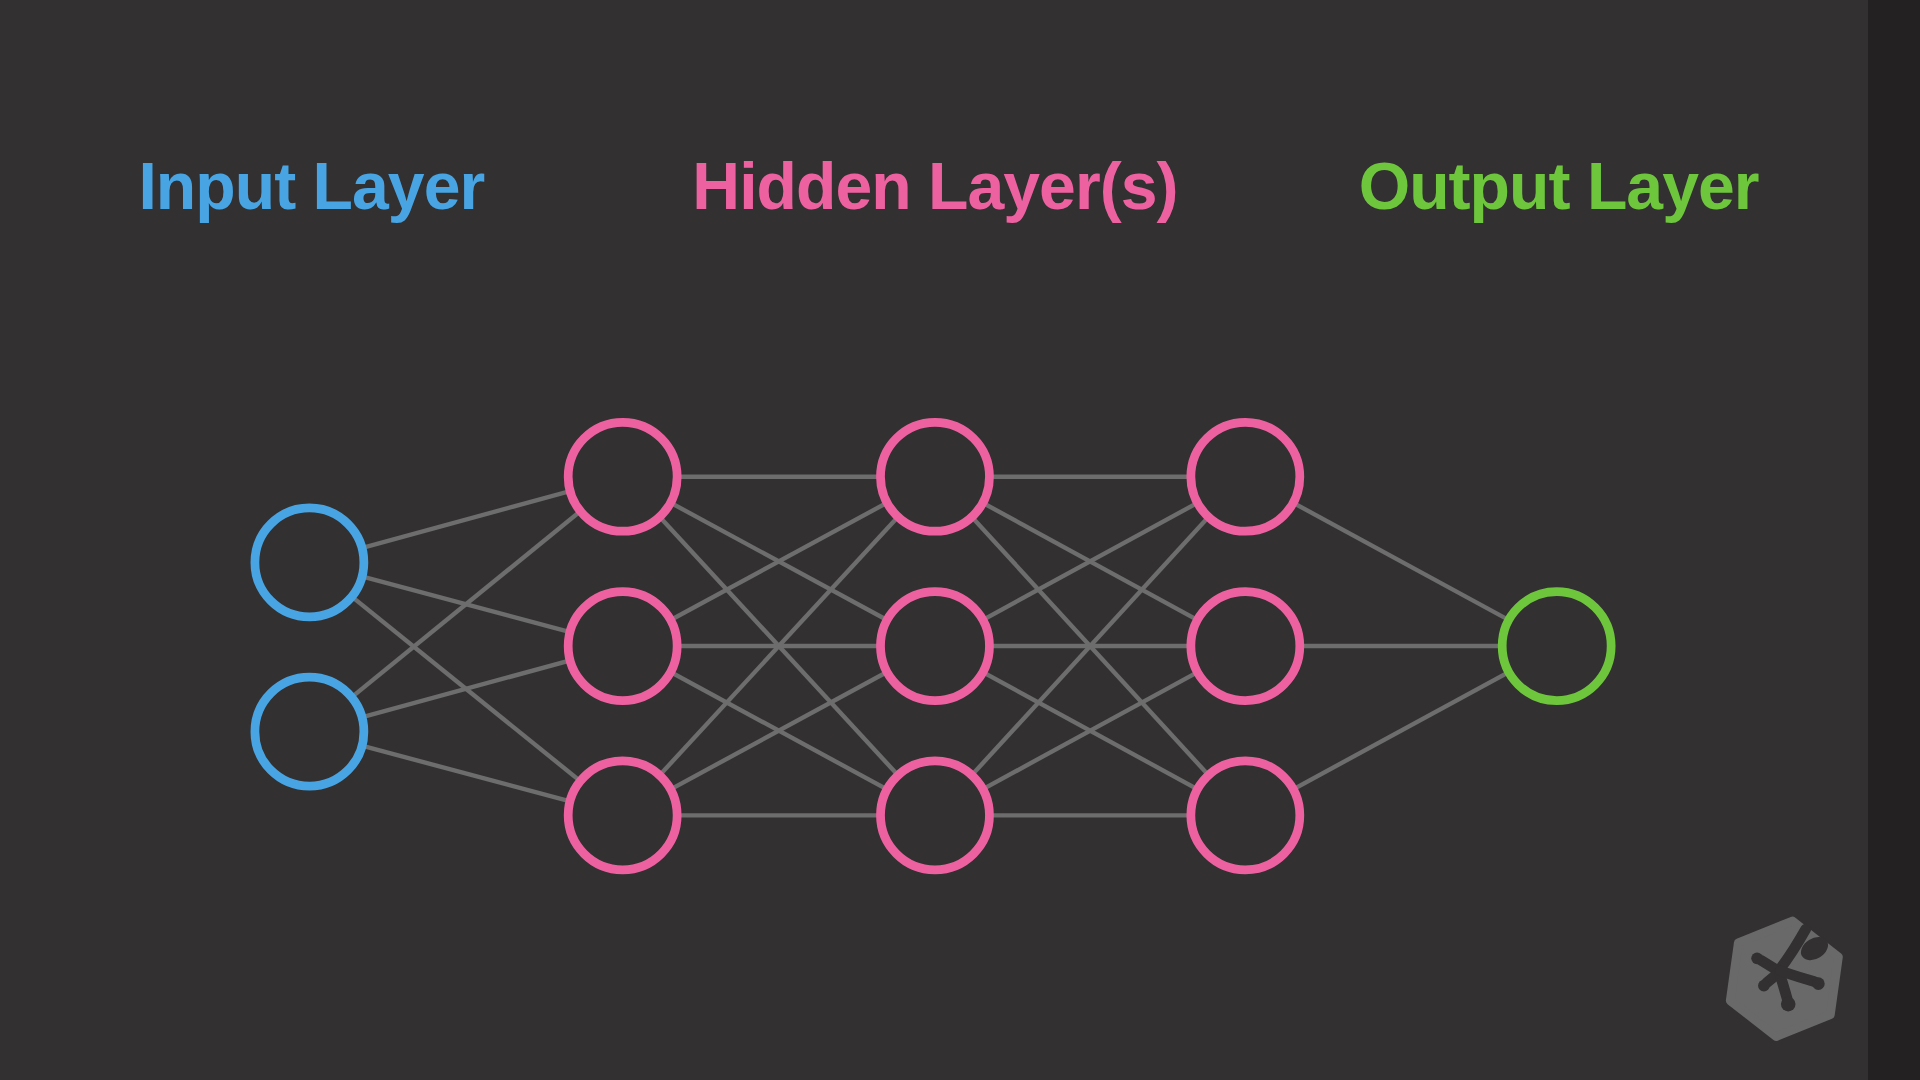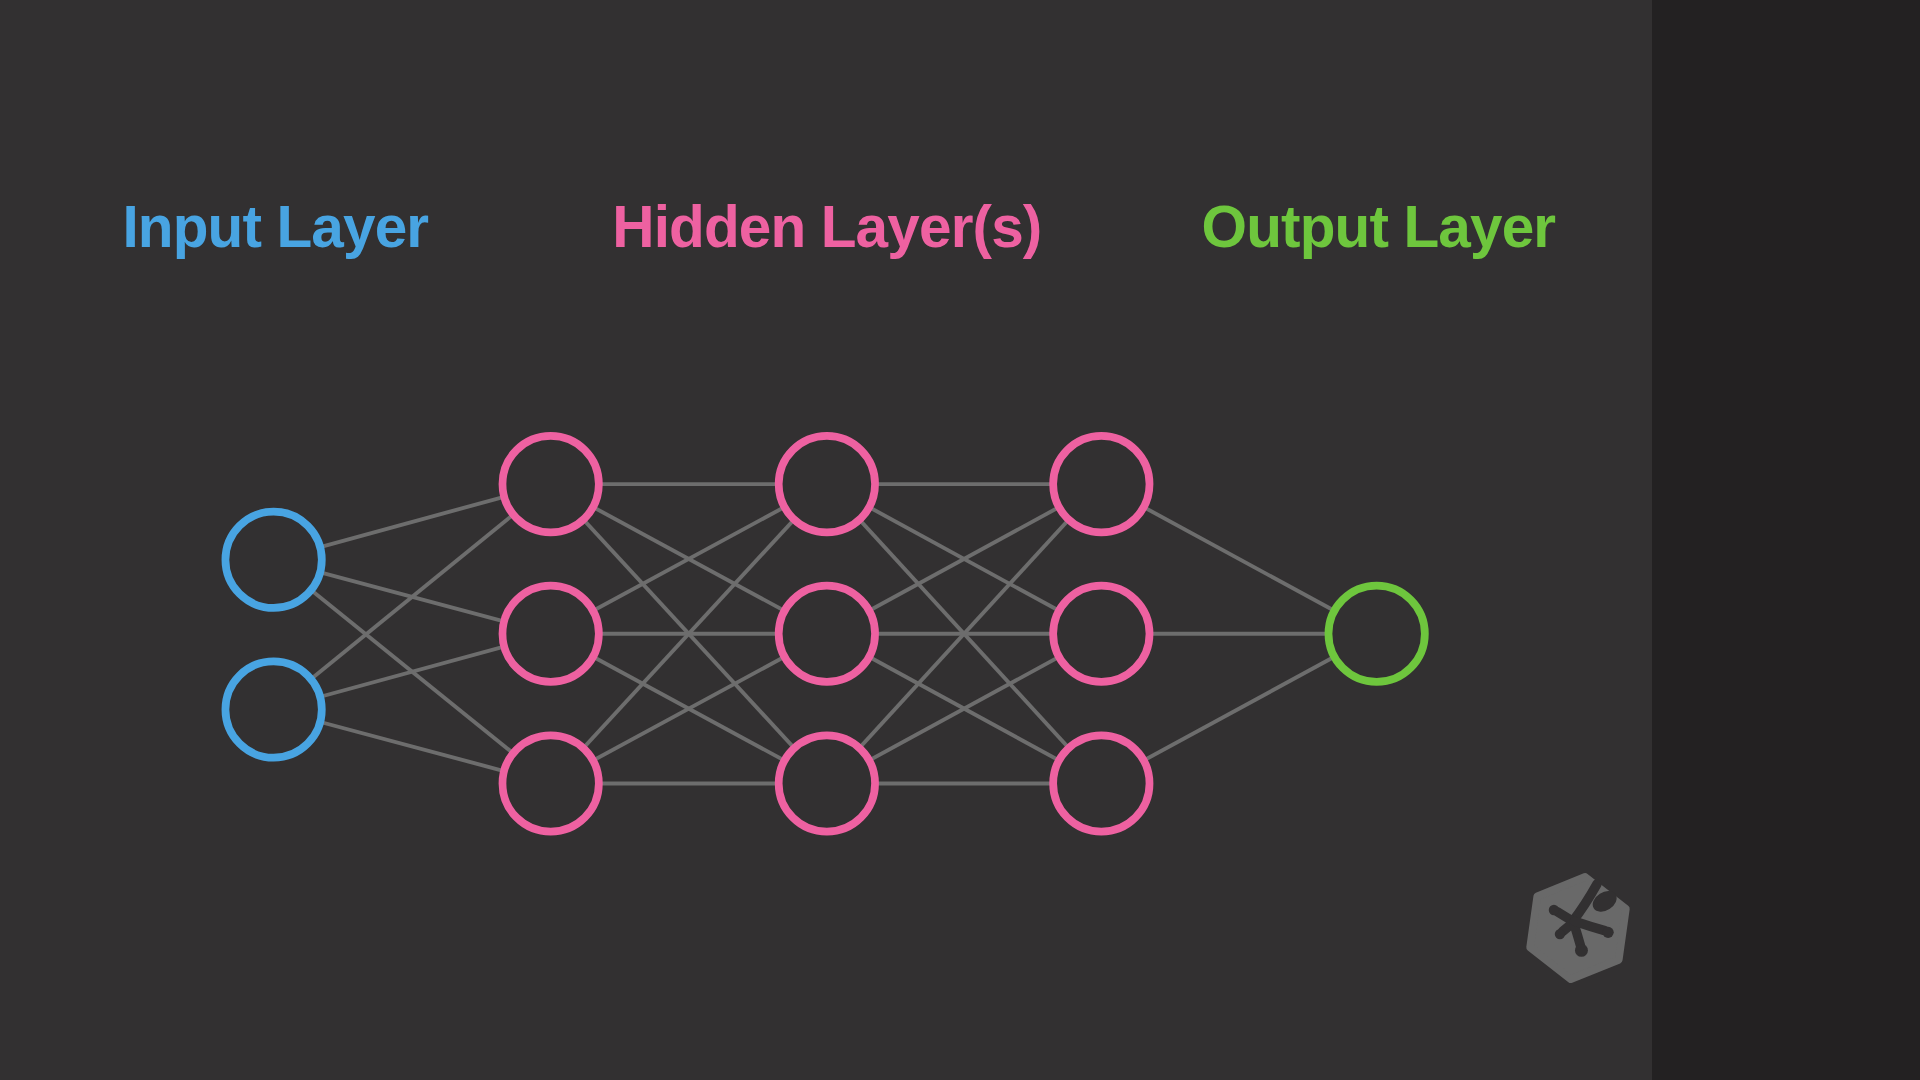--- a/index.html
+++ b/index.html
@@ -2,21 +2,21 @@
 <html><head>
 <meta charset="utf-8">
 <style>
   html, body {
     margin: 0;
     padding: 0;
     background: #232122;
   }
   .stage {
     position: relative;
-    width: 1652px;
+    width: 1868px;
     height: 1080px;
     overflow: hidden;
     background: #323031;
     font-family: "Liberation Sans", "DejaVu Sans", sans-serif;
   }
   .stage svg {
     display: block;
     width: 100%;
     height: 100%;
   }

